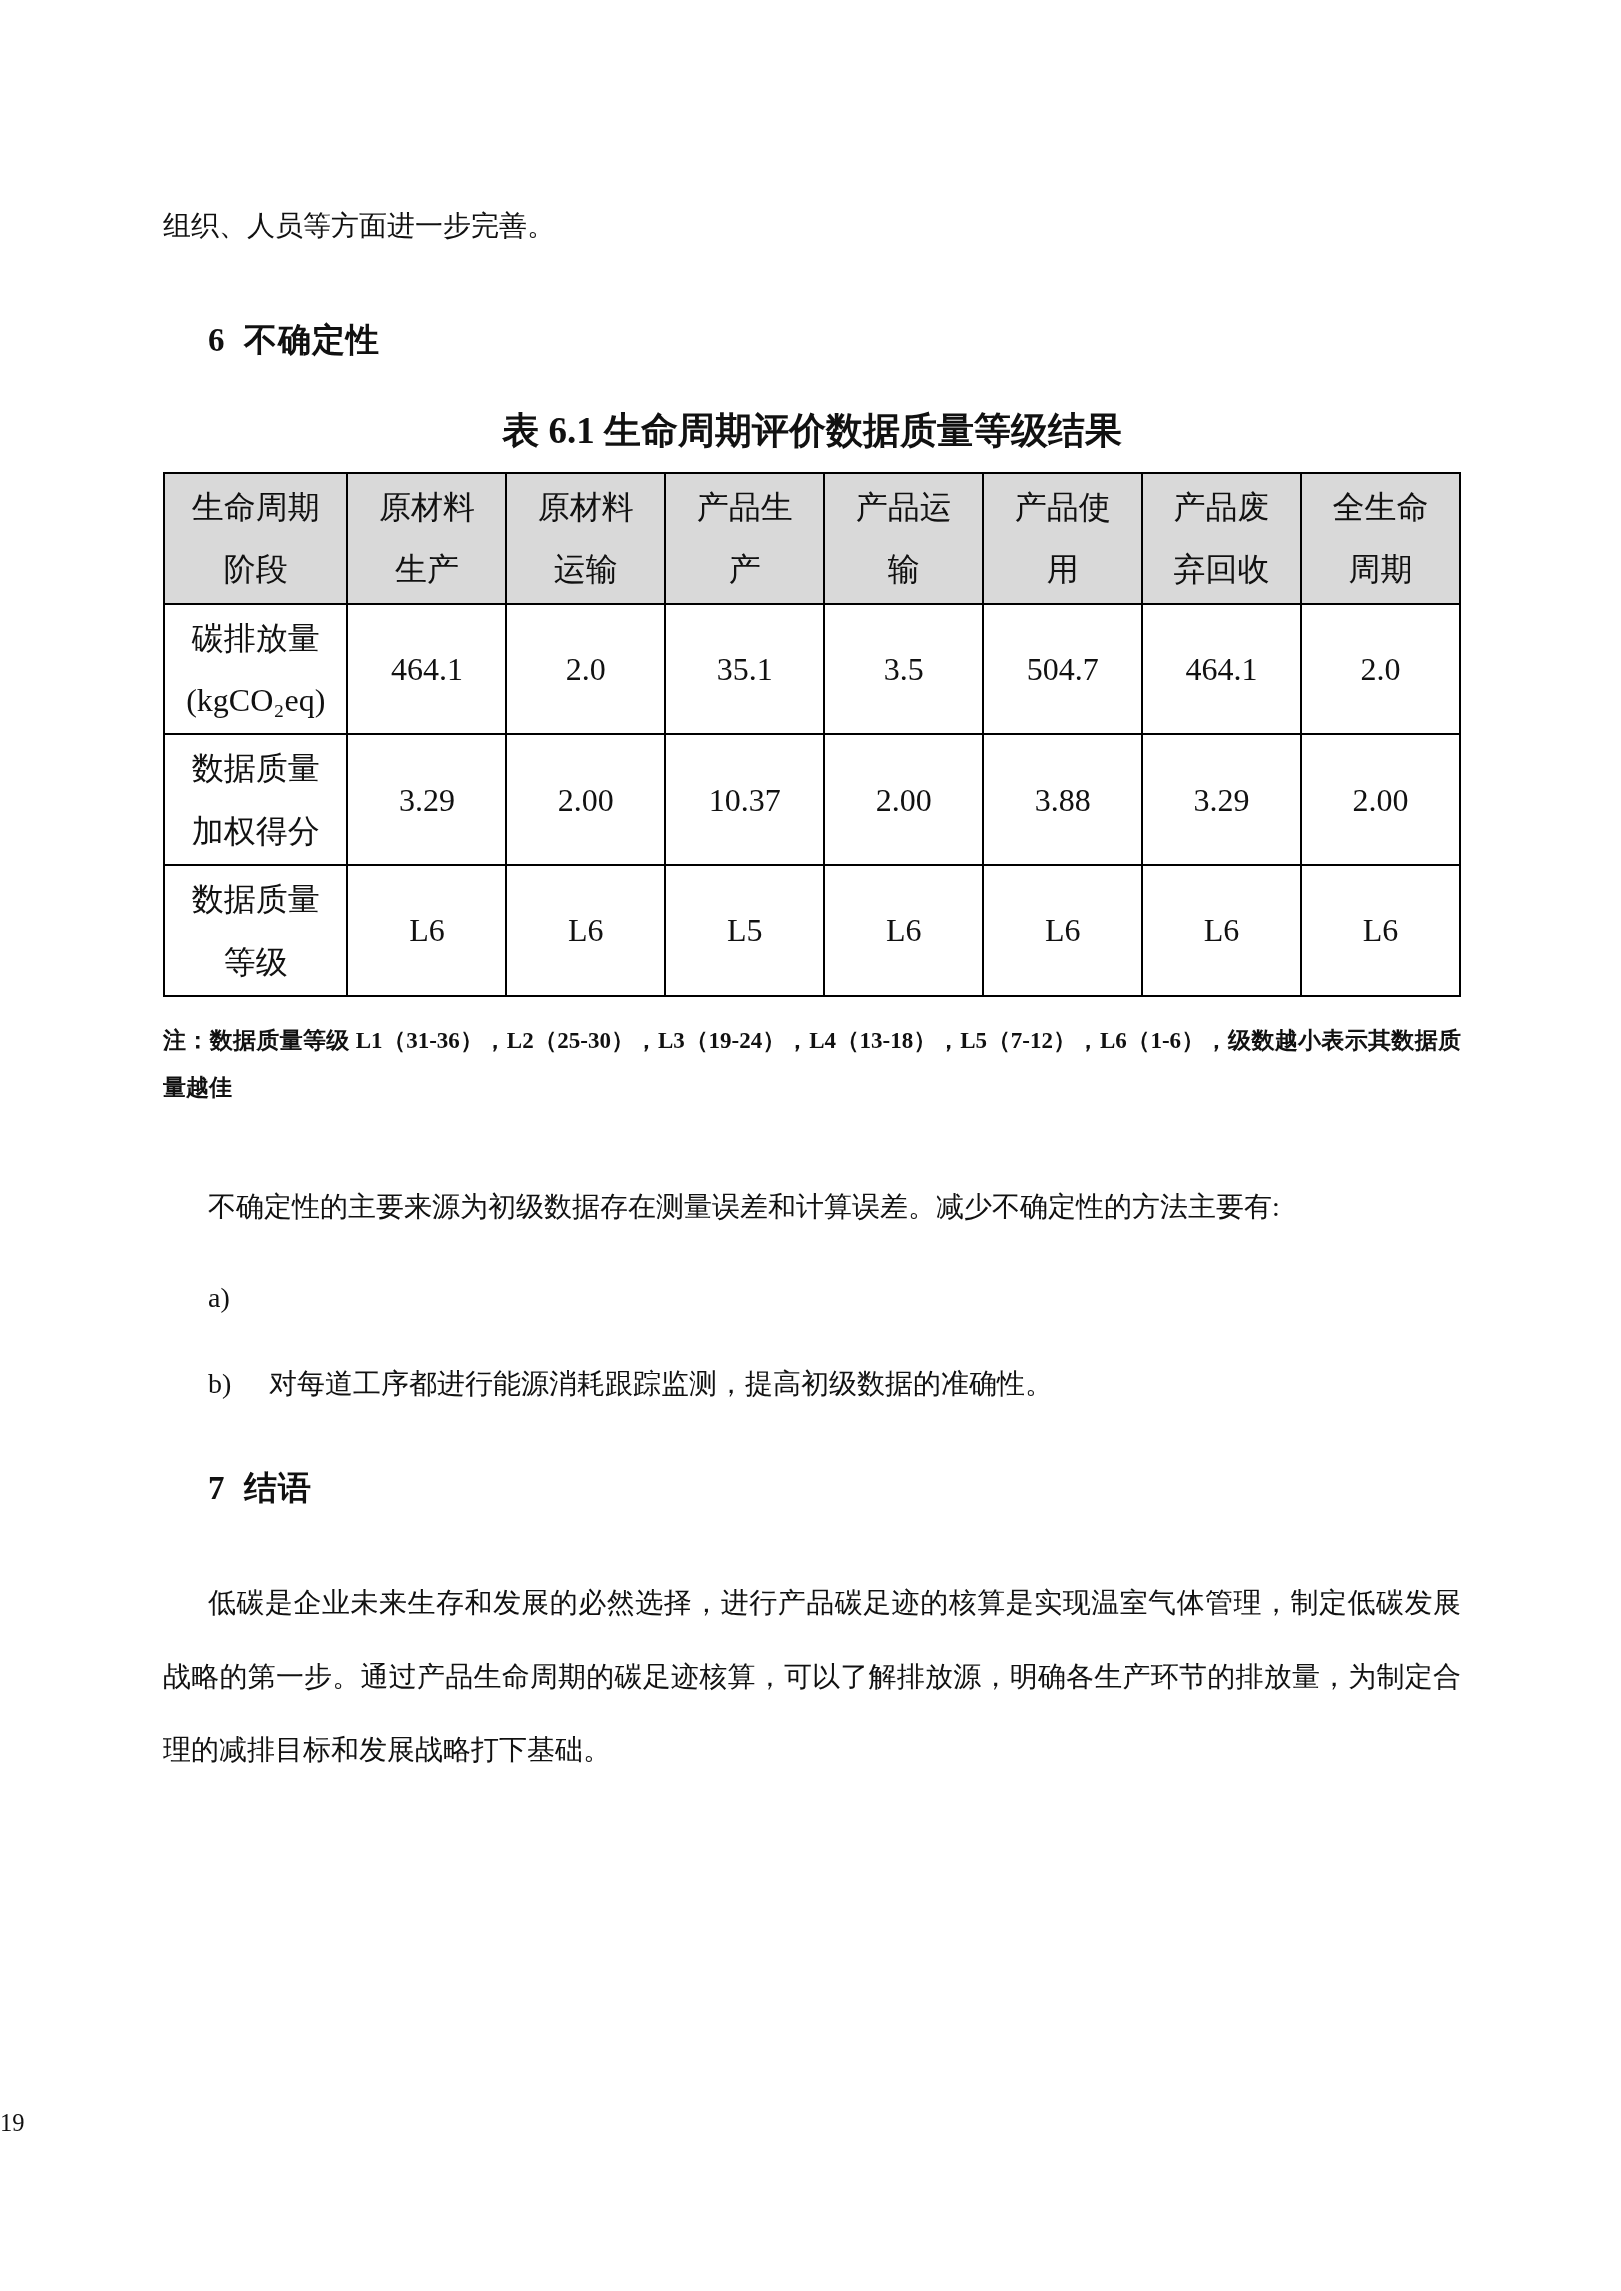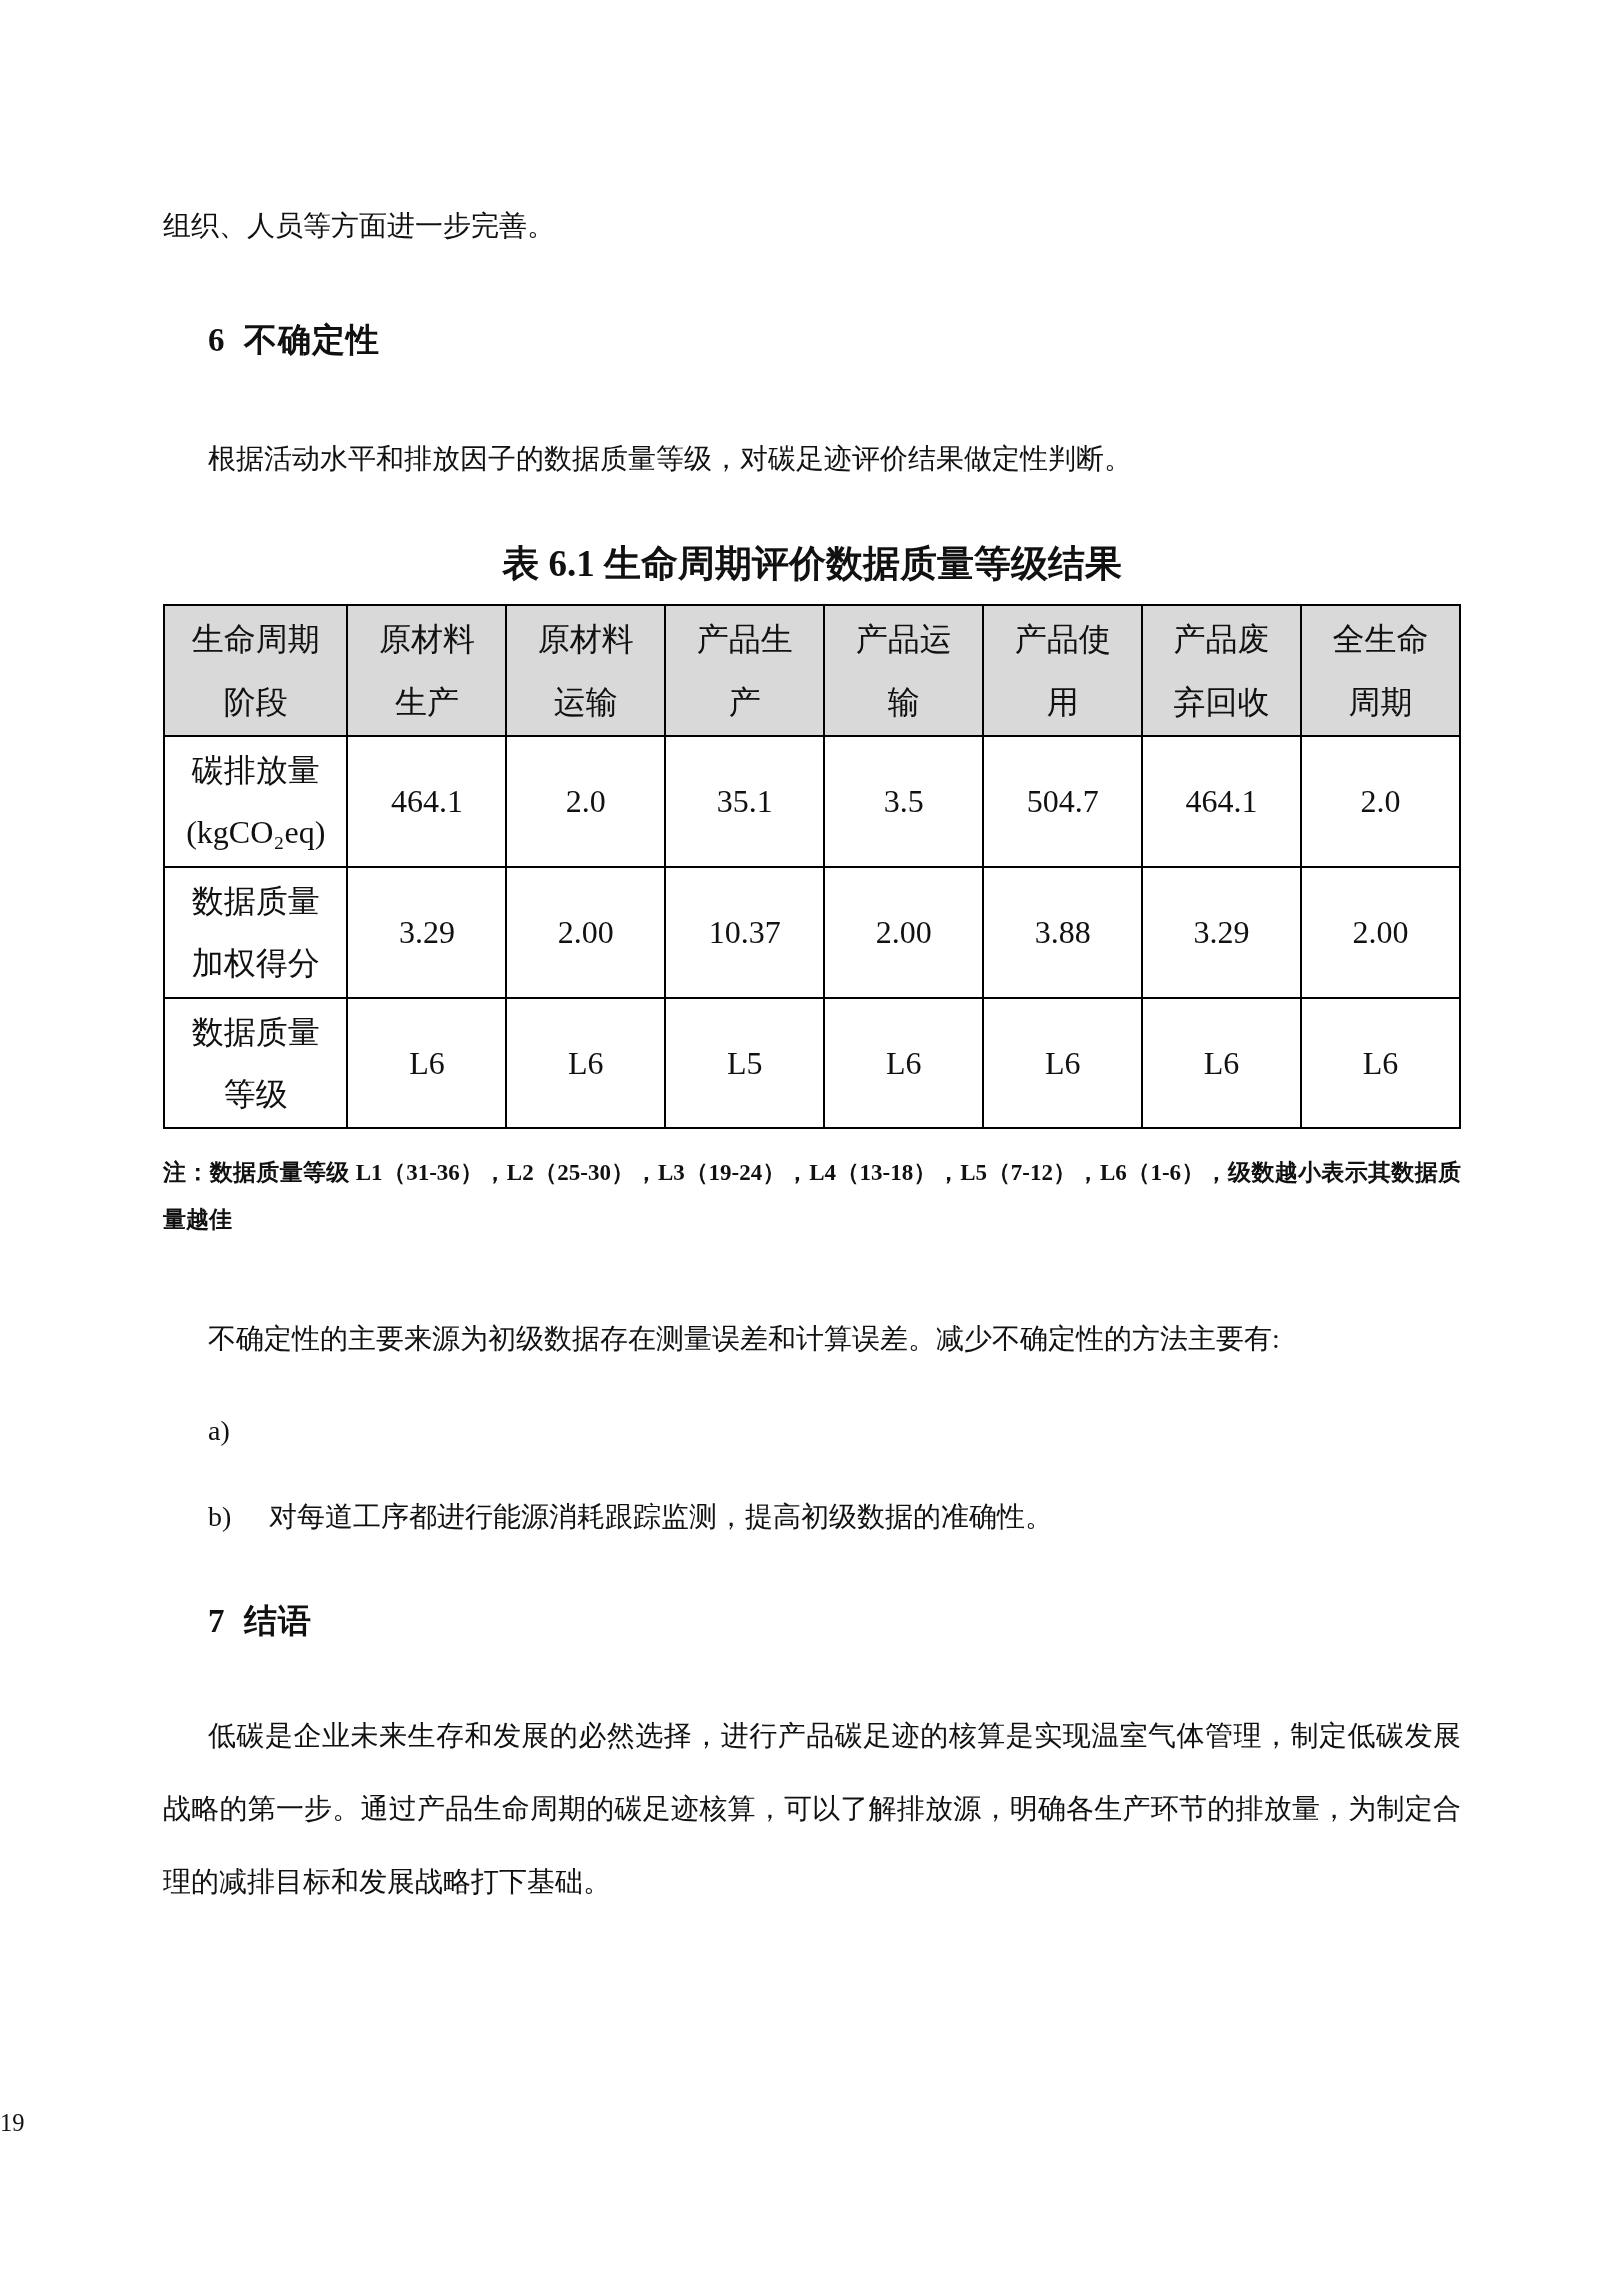--- a/index.html
+++ b/index.html
@@ -90,21 +90,20 @@
 <div class="page">
   <div class="content">
 
     <div class="intro">组织、人员等方面进一步完善。</div>
 
     <div class="section-heading">
       <span class="h-num">6</span>
       <span class="h-title">不确定性</span>
     </div>
 
-    <div class="para indent first">根据活动水平和排放因子的数据质量等级，对碳足迹评价结果做定性判断。</div>
 
     <div class="table-caption">表 6.1 生命周期评价数据质量等级结果</div>
 
     <table class="data">
       <thead>
         <tr>
           <th class="col-stage">生命周期
 阶段</th>
           <th>原材料
 生产</th>

